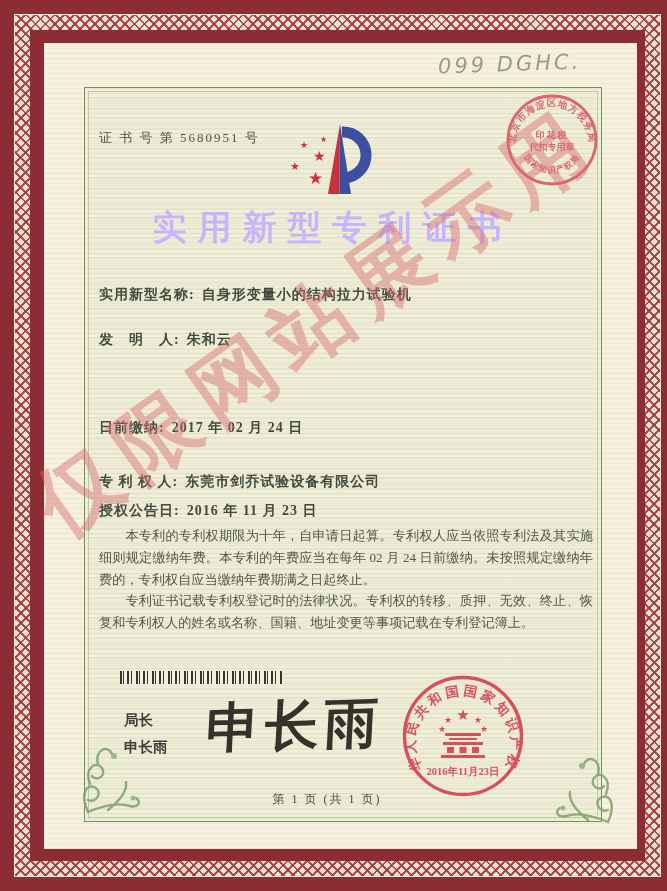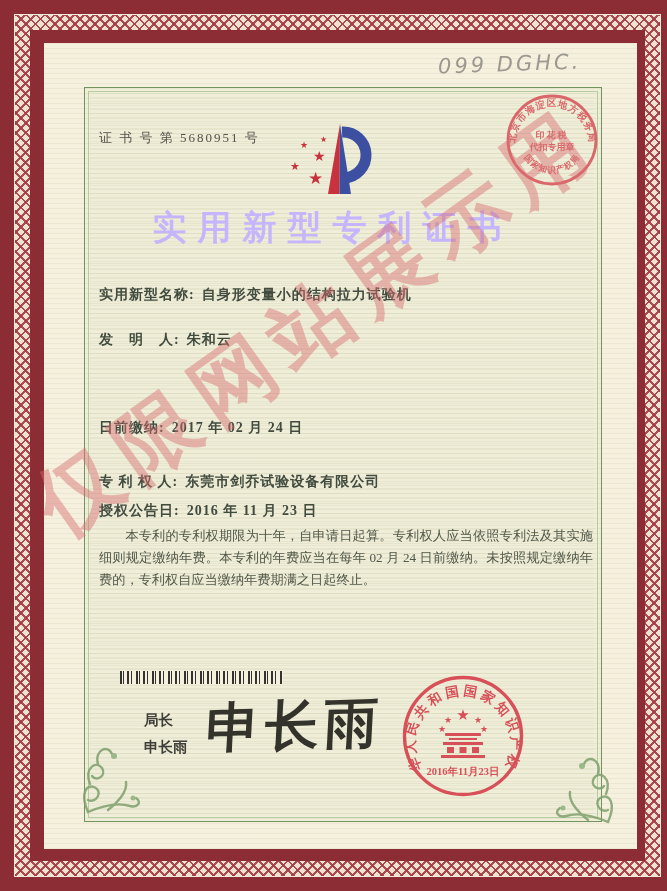--- a/index.html
+++ b/index.html
@@ -28,21 +28,21 @@
   .logo{position:absolute;left:272px;top:120px;width:130px;height:82px;z-index:10;}
   .title{position:absolute;left:44px;right:57px;top:205px;text-align:center;font-size:34px;font-weight:700;
          color:#c4b5fd;letter-spacing:11px;text-indent:11px;z-index:10;}
   .field{position:absolute;left:99px;font-size:14px;font-weight:600;color:#414b3e;letter-spacing:1px;z-index:10;white-space:nowrap;}
   .field .val{margin-left:7px;}
   .body-text{position:absolute;left:99px;top:525px;width:494px;font-size:13.2px;line-height:21.8px;
              color:#515848;text-align:justify;z-index:10;}
   .body-text p{margin:0;text-indent:2em;}
   .barcode{position:absolute;left:120px;top:671px;width:163px;height:13px;z-index:10;
            background:repeating-linear-gradient(90deg,#35352f 0 2px,#f6f0df 2px 3px,#35352f 3px 4px,#f6f0df 4px 7px,#35352f 7px 9px,#f6f0df 9px 11px,#35352f 11px 12px,#f6f0df 12px 16px);}
-  .signer{position:absolute;left:124px;top:707px;font-size:14.5px;line-height:27px;font-weight:600;color:#3f3f39;z-index:10;margin-left:20px;}
+  .signer{position:absolute;left:124px;top:707px;font-size:14.5px;line-height:27px;font-weight:600;color:#3f3f39;z-index:10;}
   .signature{position:absolute;left:206px;top:690px;font-size:54px;font-weight:600;color:#33332c;
              letter-spacing:5px;transform:rotate(-2deg) skewX(-5deg);z-index:11;}
   .footer{position:absolute;left:44px;right:57px;top:791px;text-align:center;font-size:12px;
           color:#4a4a44;letter-spacing:2px;z-index:10;}
   .seal{position:absolute;left:398px;top:671px;width:130px;height:130px;z-index:30;opacity:.92;}
   .tax-stamp{position:absolute;left:505px;top:93px;width:94px;height:94px;z-index:30;opacity:.9;}
   .pencil-note{position:absolute;left:438px;top:52px;font-size:21px;color:#9b988f;letter-spacing:3px;
                transform:rotate(-2deg);font-style:italic;z-index:12;font-family:"DejaVu Sans",sans-serif;}
   .watermark{position:absolute;left:42px;top:462px;width:780px;height:96px;font-size:82px;font-weight:700;
              letter-spacing:13px;color:rgba(214,108,114,.45);transform:rotate(-35.5deg);
@@ -112,20 +112,21 @@
   </div>
   <div class="field" style="top:473px">
     <span>专 利 权 人:</span><span class="val">东莞市剑乔试验设备有限公司</span>
   </div>
   <div class="field" style="top:502px">
     <span>授权公告日:</span><span class="val">2016 年 11 月 23 日</span>
   </div>
 
   <div class="body-text">
     <p>本专利的专利权期限为十年，自申请日起算。专利权人应当依照专利法及其实施细则规定缴纳年费。本专利的年费应当在每年 02 月 24 日前缴纳。未按照规定缴纳年费的，专利权自应当缴纳年费期满之日起终止。</p>
+    <p>专利证书记载专利权登记时的法律状况。专利权的转移、质押、无效、终止、恢复和专利权人的姓名或名称、国籍、地址变更等事项记载在专利登记簿上。</p>
   </div>
 
   <div class="barcode"></div>
 
   <div class="signer">
     <div>局长</div>
     <div>申长雨</div>
   </div>
   <div class="signature">申长雨</div>
 
@@ -165,16 +166,17 @@
     </text>
     <text font-size="8.5" fill="#d8595f" letter-spacing="1" font-weight="bold">
       <textPath href="#stampBottom" startOffset="50%" text-anchor="middle">国家知识产权局</textPath>
     </text>
     <text x="47" y="45" text-anchor="middle" font-size="9" fill="#d8595f" font-weight="bold" letter-spacing="2">印花税</text>
     <text x="47" y="57" text-anchor="middle" font-size="9" fill="#d8595f" font-weight="bold">代扣专用章</text>
   </svg>
 
   <div class="pencil-note">099 DGHC.</div>
 
+  <div class="footer">第 1 页 (共 1 页)</div>
 
   <div class="watermark">仅限网站展示用</div>
 
 </div>
 
 </body></html>

